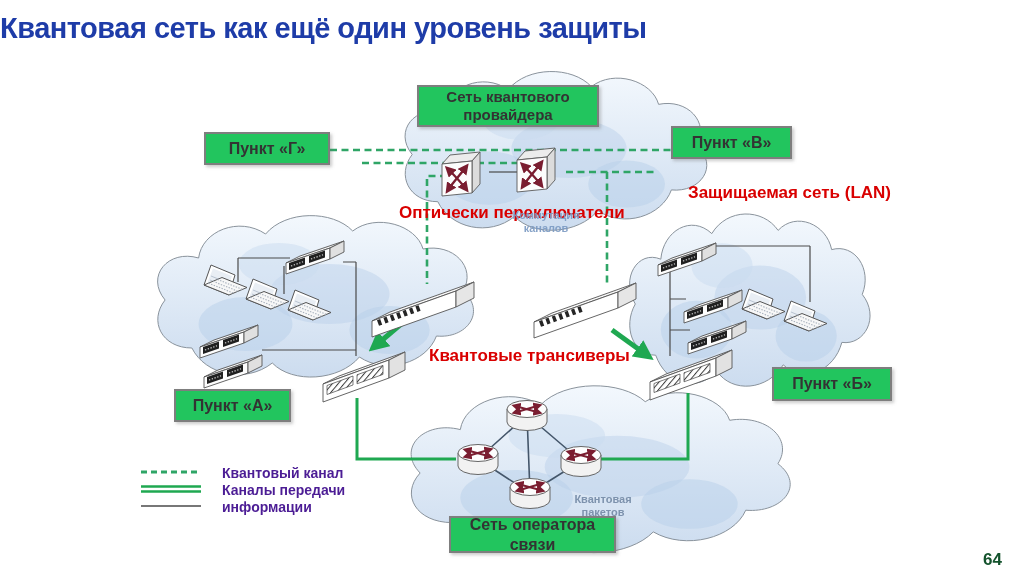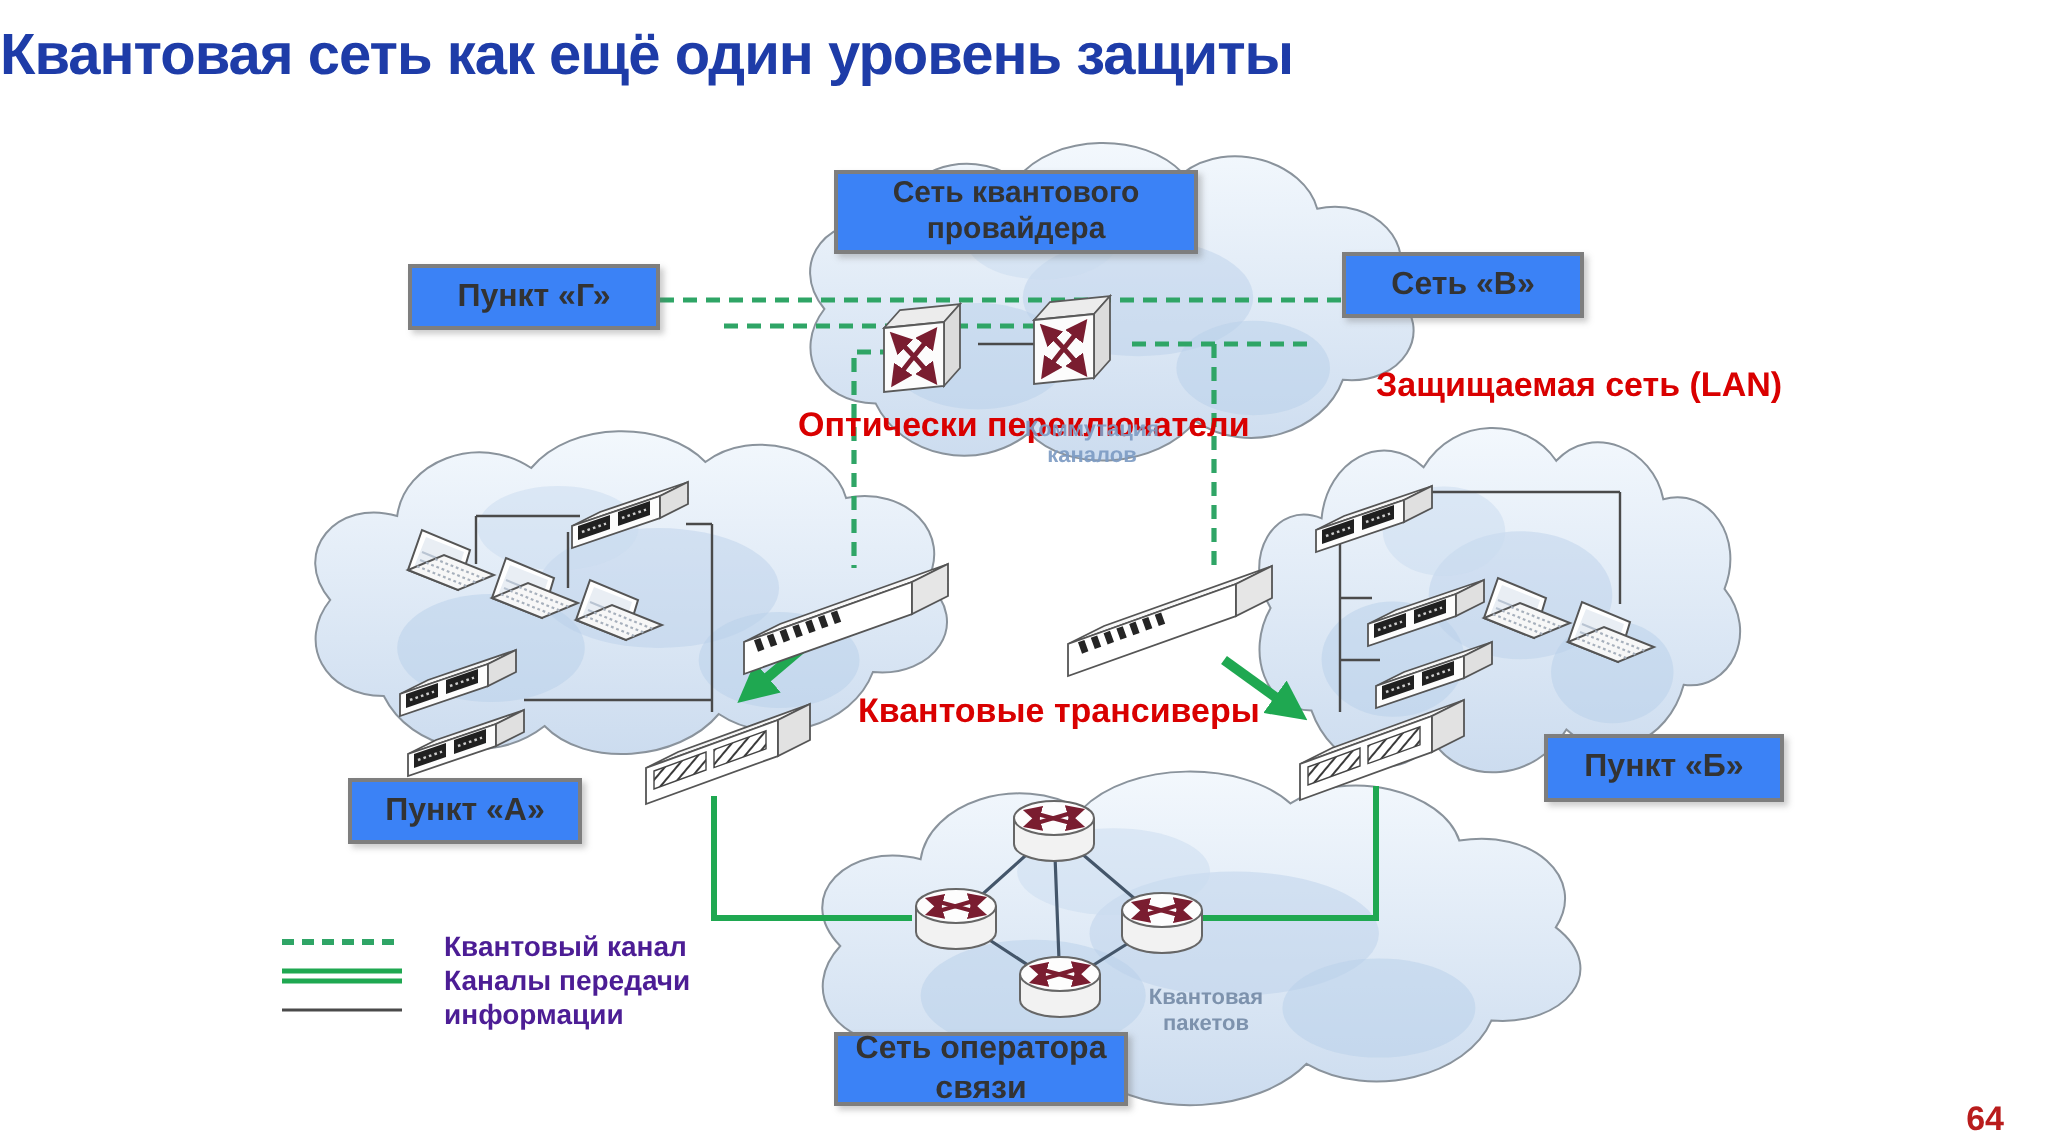--- a/index.html
+++ b/index.html
@@ -5,33 +5,33 @@
   html,body{margin:0;padding:0;background:#fff;}
   #stage{
     position:relative;width:1024px;height:574px;overflow:hidden;background:#ffffff;
     font-family:"Liberation Sans",sans-serif;outline:1px solid #e3e3e3;
   }
   #diagram-svg{position:absolute;left:0;top:0;}
   .slide-title{
     position:absolute;left:0;right:0;top:12px;text-align:left;
     font-size:29px;font-weight:700;color:#1e3ca8;letter-spacing:-0.5px;
   }
-  .page-num{position:absolute;right:22px;bottom:4px;font-size:17px;color:#b91c1c;font-weight:600;}
+  .page-num{position:absolute;right:22px;bottom:4px;font-size:17px;color:#14532d;font-weight:600;}
   .nbox{
-    position:absolute;background:#3b82f6;border:2px solid #7e7e7e;color:#333;
+    position:absolute;background:#22c55e;border:2px solid #7e7e7e;color:#333;
     font-weight:700;display:flex;align-items:center;justify-content:center;
     box-sizing:border-box;font-size:16px;box-shadow:2px 2px 3px rgba(110,110,110,.35);
     text-align:center;line-height:1.2;
   }
   #box-qp{left:417px;top:85px;width:182px;height:42px;font-size:15px;padding:0 8px;}
   #box-g{left:204px;top:132px;width:126px;height:33px;}
   #box-v{left:671px;top:126px;width:121px;height:33px;}
   #box-a{left:174px;top:389px;width:117px;height:33px;}
   #box-b{left:772px;top:367px;width:120px;height:34px;}
-  #box-op{left:417px;top:516px;width:147px;height:37px;}
+  #box-op{left:449px;top:516px;width:167px;height:37px;}
   .red-label{position:absolute;color:#d90000;font-weight:700;font-size:17px;white-space:nowrap;}
   #lbl-optical{left:399px;top:203px;}
   #lbl-lan{left:688px;top:183px;}
   #lbl-transceivers{left:429px;top:346px;}
   #lbl-crypto{left:653px;top:419px;}
   .cloud-caption{position:absolute;text-align:center;font-size:11px;line-height:1.15;font-weight:600;margin-top:12px;}
   #cap-circuit{left:505px;top:197px;width:82px;color:rgba(125,155,195,.92);}
   #cap-packet{left:557px;top:481px;width:92px;color:#7d92ad;}
   #legend{position:absolute;left:140px;top:464px;}
   .legend-row{display:flex;align-items:center;height:17px;}
@@ -190,21 +190,21 @@
       <use href="#router" transform="translate(457,440)"></use>
       <use href="#router" transform="translate(560,442)"></use>
       <use href="#router" transform="translate(509,474)"></use>
     </g>
   </svg>
 
   <div class="slide-title">Квантовая сеть как ещё один уровень защиты</div>
 
   <div class="nbox" id="box-qp">Сеть квантового провайдера</div>
   <div class="nbox" id="box-g">Пункт «Г»</div>
-  <div class="nbox" id="box-v">Сеть «В»</div>
+  <div class="nbox" id="box-v">Пункт «В»</div>
   <div class="nbox" id="box-a">Пункт «А»</div>
   <div class="nbox" id="box-b">Пункт «Б»</div>
   <div class="nbox" id="box-op">Сеть оператора связи</div>
 
   <div class="red-label" id="lbl-optical">Оптически переключатели</div>
   <div class="red-label" id="lbl-lan">Защищаемая сеть (LAN)</div>
   <div class="red-label" id="lbl-transceivers">Квантовые трансиверы</div>
 
   <div class="cloud-caption" id="cap-circuit">Коммутация каналов</div>
   <div class="cloud-caption" id="cap-packet">Квантовая пакетов</div>

